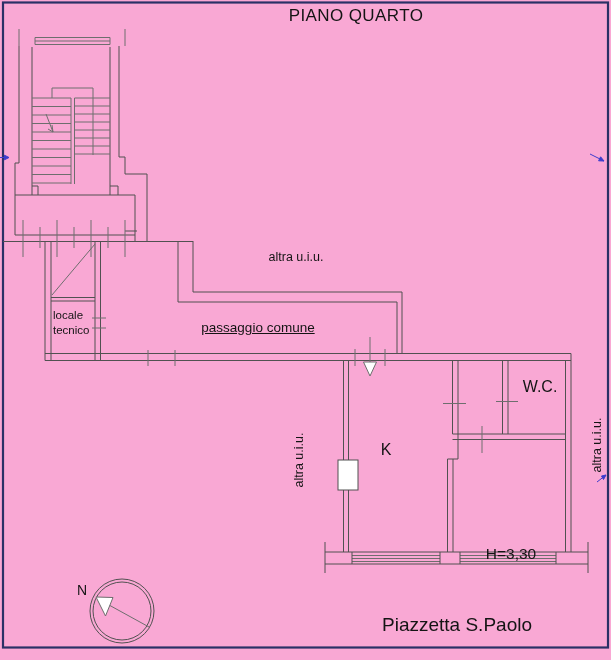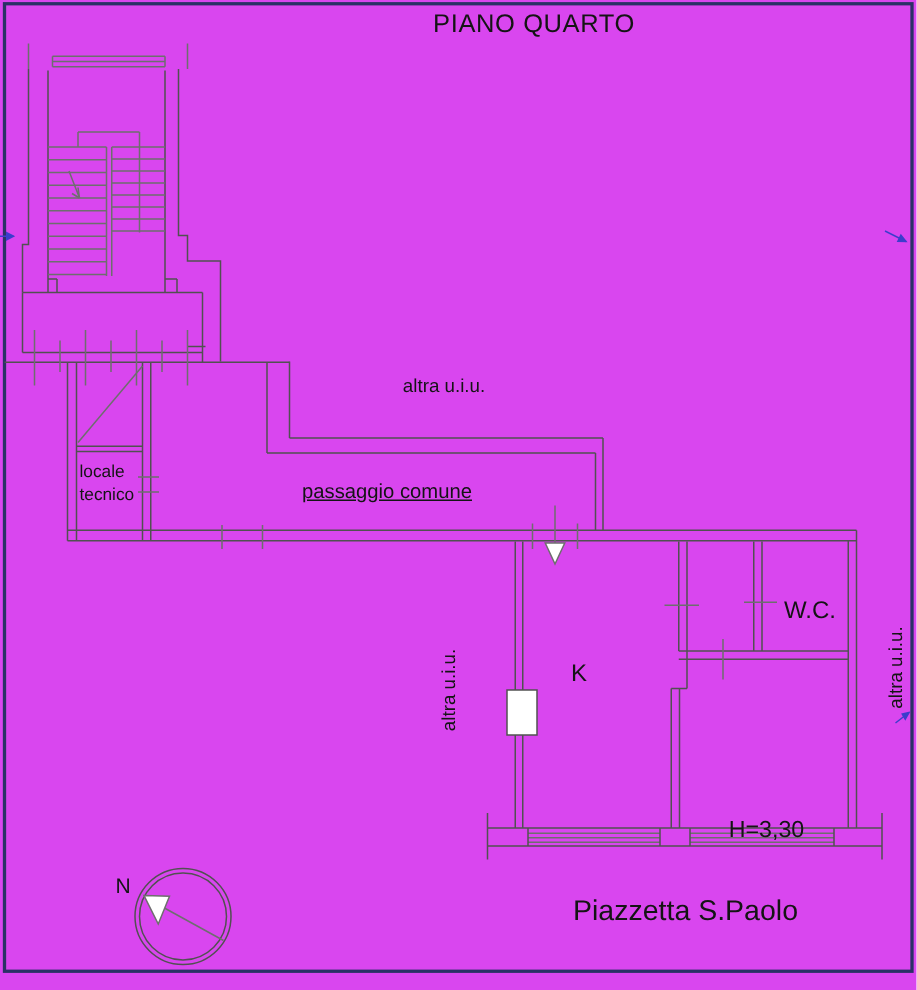--- a/index.html
+++ b/index.html
@@ -1,19 +1,19 @@
 <!DOCTYPE html>
 <html><head>
 <meta charset="utf-8">
 <style>
   html,body{margin:0;padding:0;background:#ffffff;}
   .stage{
     position:relative;
     width:611px;height:660px;
-    background:#d946ef;
+    background:#f9a8d4;
     font-family:"Liberation Sans", sans-serif;
     overflow:hidden;
   }
   .stage svg{position:absolute;left:0;top:0;}
   .lbl{
     position:absolute;
     color:#141414;
     white-space:nowrap;
     transform:translateX(-50%);
     font-family:"Liberation Sans", sans-serif;
@@ -125,25 +125,25 @@
 
   <div class="lbl small" style="left:296px;top:250px;">altra u.i.u.</div>
 
   <div class="lbl mid" style="left:258px;top:320px;text-decoration:underline;">passaggio comune</div>
 
   <div class="lbl block tecnico" style="left:53px;top:308px;">locale
 tecnico</div>
 
   <div class="lbl room" style="left:386px;top:441px;">K</div>
 
-  <div class="lbl room" style="left:540px;top:399px;">W.C.</div>
+  <div class="lbl room" style="left:540px;top:378px;">W.C.</div>
 
   <div class="lbl h-note" style="left:511px;top:505px;">H=3,30</div>
 
   <div class="lbl vert small" style="left:299px;top:460px;">altra u.i.u.</div>
 
   <div class="lbl vert small" style="left:597px;top:445px;">altra u.i.u.</div>
 
   <div class="lbl north" style="left:82px;top:582px;">N</div>
 
-  <div class="lbl street" style="left:457px;top:597px;">Piazzetta S.Paolo</div>
+  <div class="lbl street" style="left:457px;top:614px;">Piazzetta S.Paolo</div>
 
 </div>
 
 </body></html>

